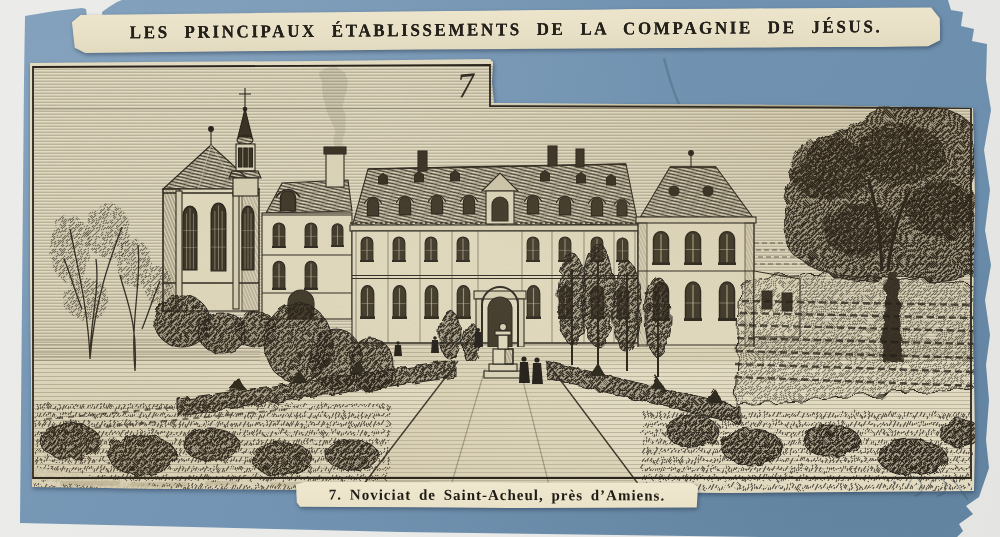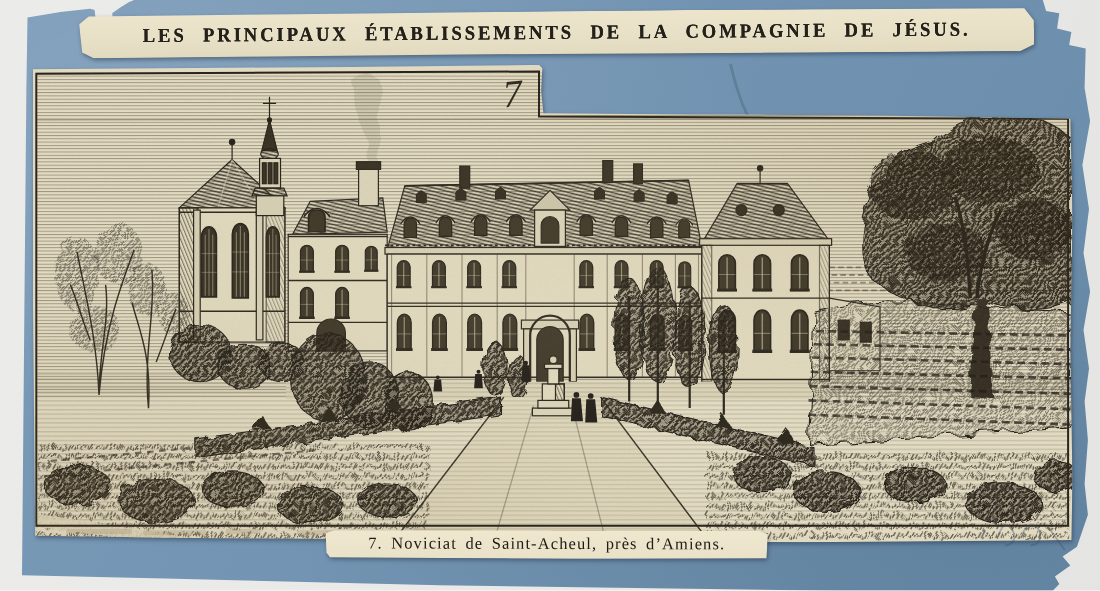--- a/index.html
+++ b/index.html
@@ -59,21 +59,21 @@
   }
   
   .caption-strip{
     position:absolute;left:296px;top:482px;width:402px;height:26px;
     background:linear-gradient(180deg,#efe8cf,#e9e2c8);
     transform:rotate(0.15deg);
     clip-path:polygon(0% 12%,2% 2%,98% 0%,100% 14%,99.7% 96%,55% 100%,1% 97%,0.2% 80%);
     display:flex;align-items:center;justify-content:center;
   }
   .caption-text{
-    font-weight:normal;font-size:15px;letter-spacing:1px;word-spacing:3px;
+    font-weight:bold;font-size:15px;letter-spacing:1px;word-spacing:3px;
     color:#1f1b15;white-space:nowrap;
   }
   .marks{position:absolute;pointer-events:none;}
 </style>
 </head>
 <body>
 
 <div class="scene">
 
   <div class="card"></div>

